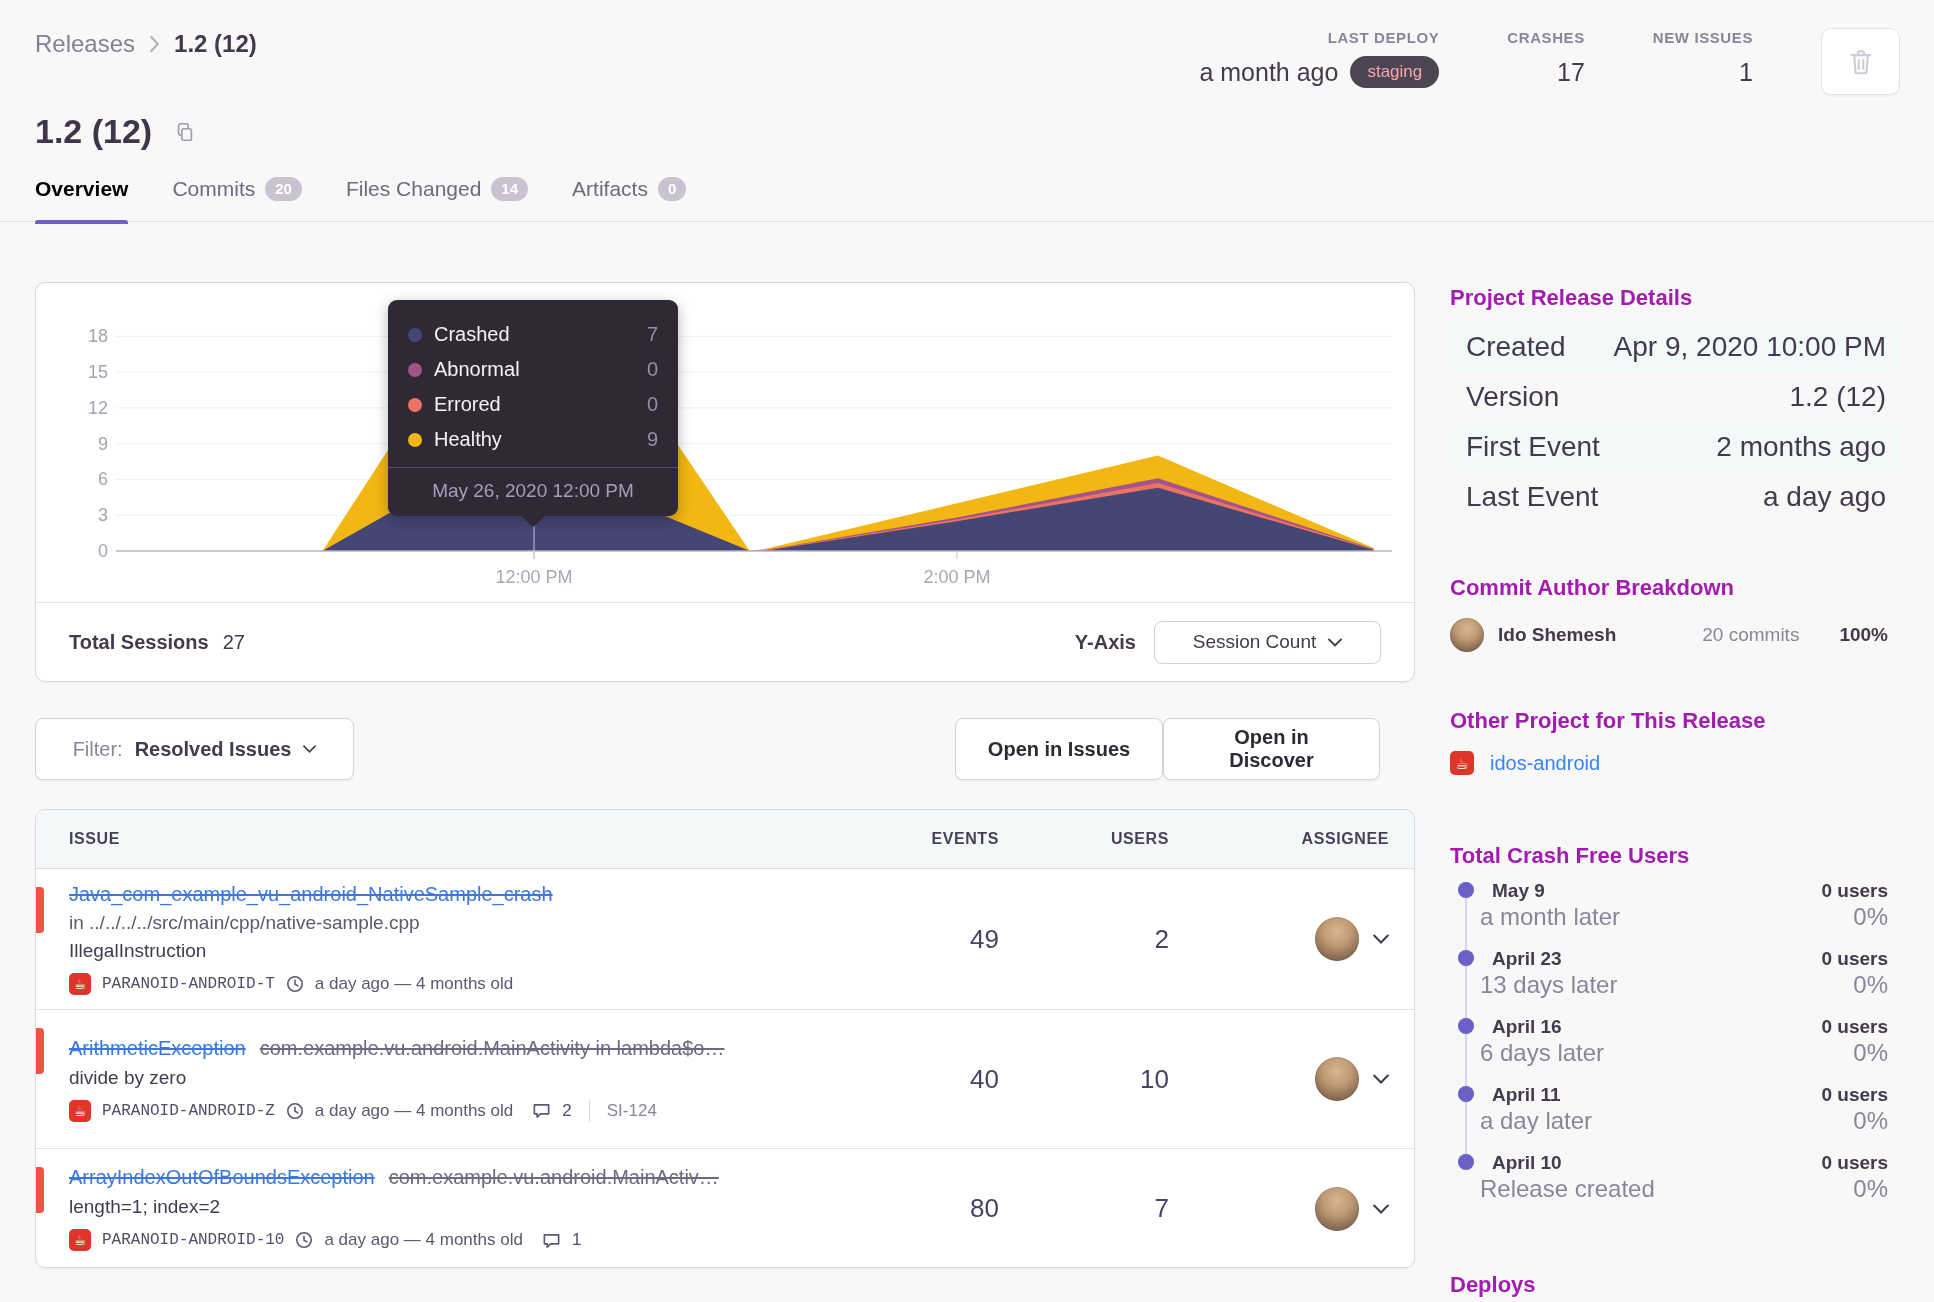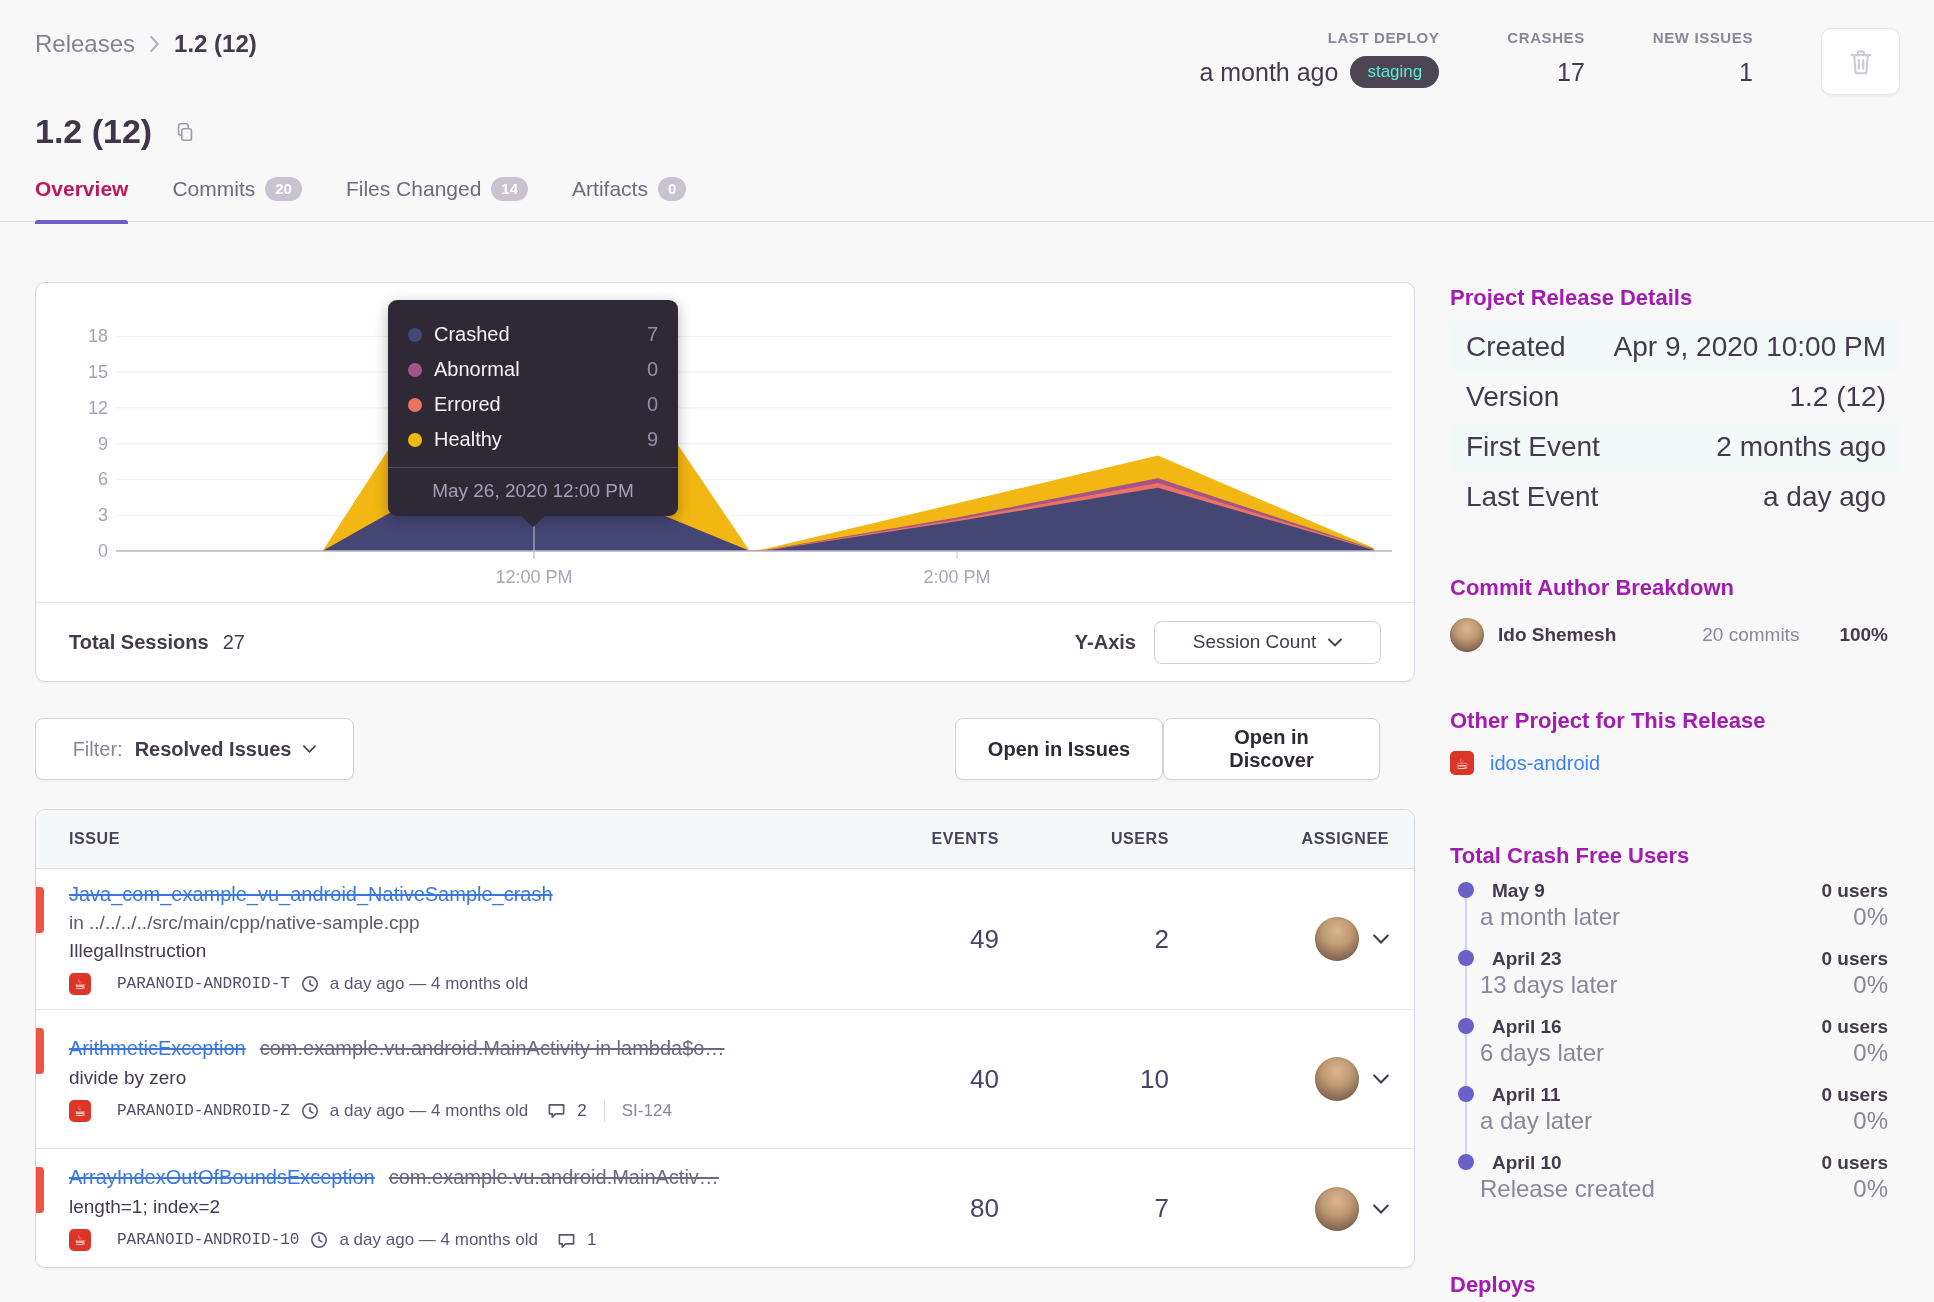--- a/index.html
+++ b/index.html
@@ -13,33 +13,33 @@
   
   .breadcrumb { position:absolute; left:35px; top:30px; display:flex; align-items:center; gap:14px; font-size:24px; }
   .breadcrumb .parent { color:#867f95; cursor:pointer; }
   .breadcrumb .current { color:#433a4d; font-weight:600; }
 
   .topstats { position:absolute; top:28px; right:34px; display:flex; align-items:flex-start; gap:68px; }
   .stat { display:flex; flex-direction:column; align-items:flex-end; }
   .stat .lbl { font-size:15px; font-weight:700; letter-spacing:.6px; color:#8b8599; line-height:20px; }
   .stat .valrow { display:flex; align-items:center; gap:12px; margin-top:8px; }
   .stat .val { font-size:25px; color:#433a4d; line-height:32px; }
-  .pill { background:#4b4554; color:#5eead4; font-size:17px; padding:5px 17px; border-radius:17px; line-height:22px; }
+  .pill { background:#4b4554; color:#fca5a5; font-size:17px; padding:5px 17px; border-radius:17px; line-height:22px; }
   .trash-btn { width:79px; height:67px; background:#fff; border:1px solid #e6e2ea; border-radius:10px;
     display:flex; align-items:center; justify-content:center; cursor:pointer; box-shadow:0 2px 1px rgba(40,20,60,.03); }
 
   
   .title-row { position:absolute; left:35px; top:112px; display:flex; align-items:center; gap:22px; }
   .title-row h1 { font-size:34px; font-weight:600; color:#3f3649; }
   .copy-icon { cursor:pointer; display:flex; }
 
   .tabs-divider { position:absolute; left:0; right:0; top:221px; height:1px; background:#e3dfe8; }
   .tabs { position:absolute; left:35px; top:172px; display:flex; gap:44px; height:50px; }
   .tab { display:flex; align-items:center; gap:10px; font-size:21px; color:#6f6a7d; padding-bottom:16px; cursor:pointer; position:relative; }
-  .tab.active { color:#be185d; font-weight:600; }
+  .tab.active { color:#000000; font-weight:600; }
   .tab.active::after { content:""; position:absolute; left:0; right:0; bottom:-2px; height:4px; background:#6c5fc7; border-radius:3px 3px 0 0; }
   .tab .badge { background:#c9c3d1; color:#fff; font-size:15px; font-weight:700; border-radius:13px; padding:3px 10px; line-height:18px; }
 
   
   .legend { position:absolute; top:301px; right:541px; display:flex; gap:30px; align-items:center; }
   .legend .item { display:flex; align-items:center; gap:9px; font-size:19px; color:#3f384a; cursor:pointer; }
   .legend .dot { width:13px; height:13px; border-radius:50%; }
 
   
   .chart-card { position:absolute; left:35px; top:282px; width:1380px; height:400px; background:#fff;
@@ -89,21 +89,21 @@
   .level-bar { position:absolute; left:0; top:18px; width:8px; height:46px; background:#ec5545; border-radius:0 4px 4px 0; }
   .issue-main { padding:13px 10px 13px 33px; overflow:hidden; }
   .i-title-line { display:flex; align-items:baseline; gap:14px; white-space:nowrap; overflow:hidden; line-height:29px; }
   .i-title { font-size:20px; color:#3b77dd; text-decoration:line-through; cursor:pointer; }
   .i-suffix { font-size:20px; color:#6e6880; text-decoration:line-through; }
   .i-loc { font-size:19px; color:#5d5770; line-height:27px; }
   .i-msg { font-size:19px; color:#433a4d; line-height:29px; }
   .i-meta { display:flex; align-items:center; gap:11px; margin-top:5px; height:28px; }
   .java-badge { width:22px; height:22px; border-radius:5px; background:#dd3528; color:#fff; font-size:14px;
     display:flex; align-items:center; justify-content:center; line-height:1; }
-  .proj-id { font-family:"Liberation Mono","DejaVu Sans Mono",monospace; font-size:16px; color:#534d68;margin-left:15px; }
+  .proj-id { font-family:"Liberation Mono","DejaVu Sans Mono",monospace; font-size:16px; color:#534d68; }
   .i-age { font-size:17px; color:#5d5770; }
   .meta-ico { display:flex; color:#5d5770; }
   .c-count { font-size:17px; color:#534d68; }
   .meta-div { width:1px; height:22px; background:#dcd8e2; margin:0 6px; }
   .i-annot { font-size:17px; color:#8b8599; }
   .cell-num { font-size:26px; color:#4a4266; text-align:right; }
   .cell-assignee { display:flex; align-items:center; justify-content:flex-end; gap:14px; cursor:pointer; }
   .avatar { border-radius:50%; background:
       radial-gradient(circle at 50% 32%, #d9b592 0%, #c09a72 38%, #8a6d56 72%, #5f4b3e 100%); box-shadow:inset 0 0 0 1px rgba(0,0,0,.08); }
   .avatar.lg { width:44px; height:44px; }

